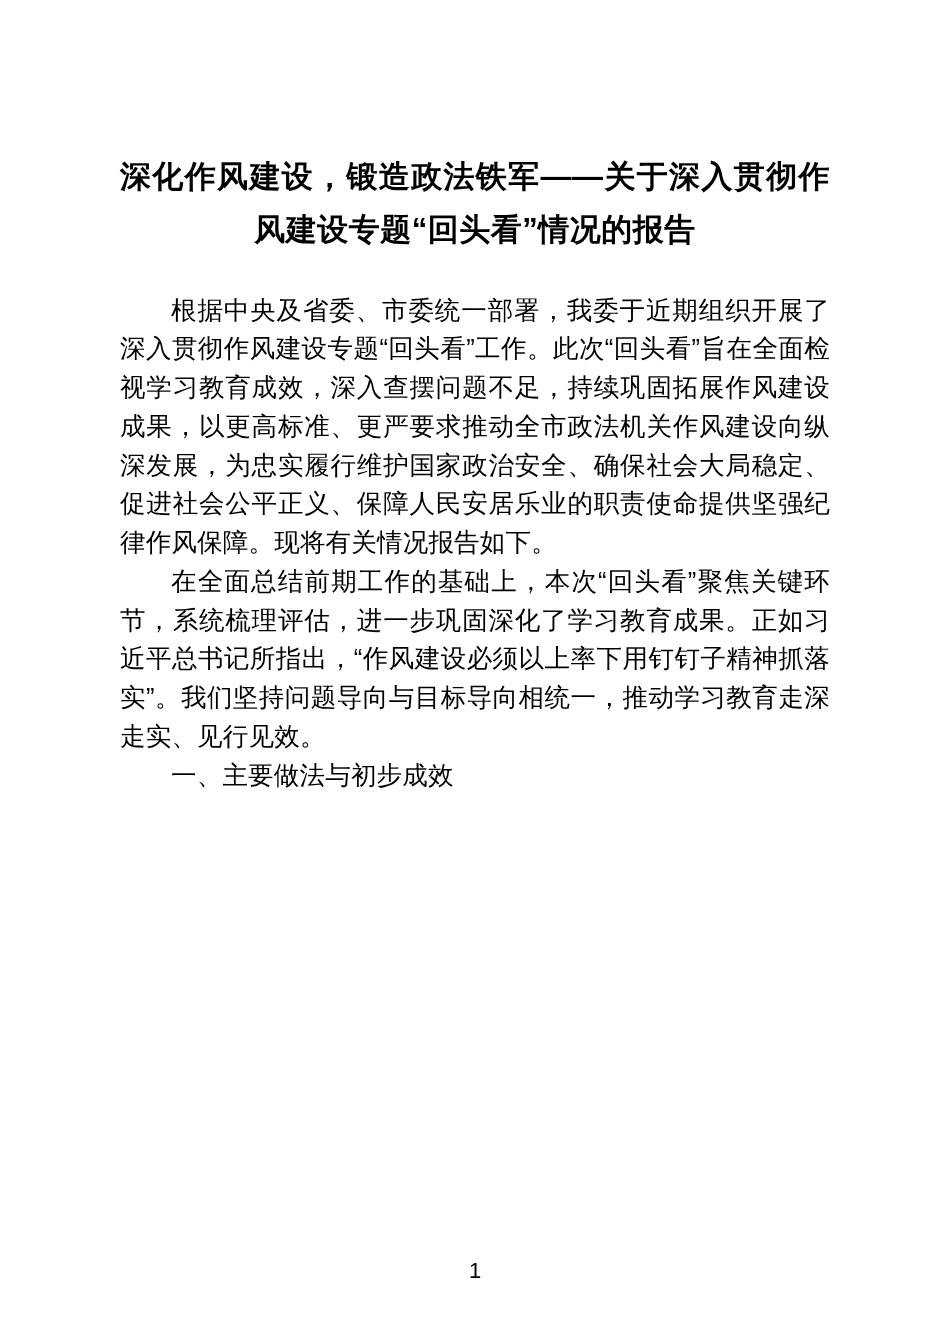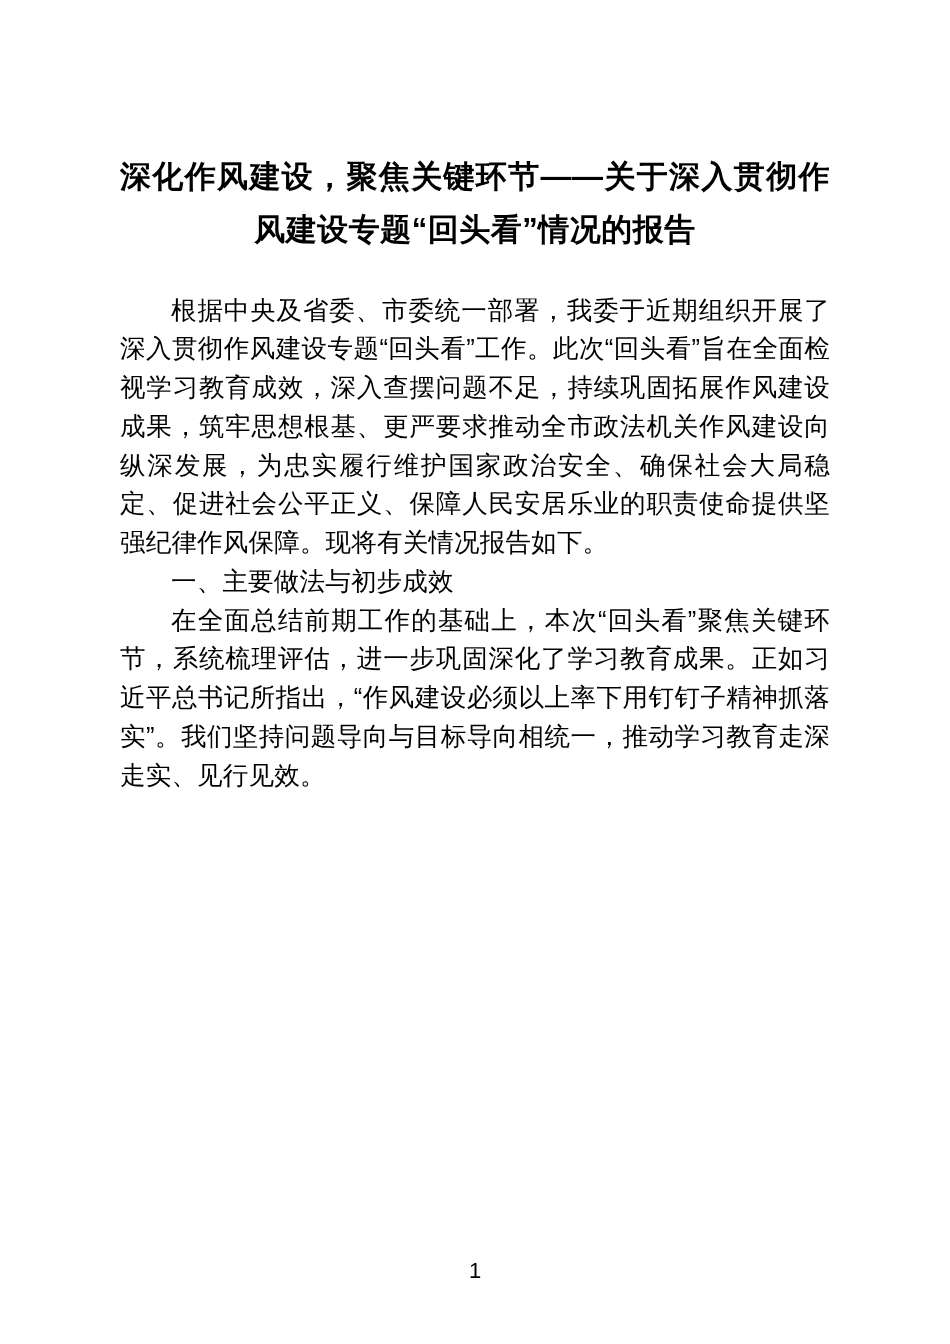--- a/index.html
+++ b/index.html
@@ -50,20 +50,20 @@
     text-align: center;
     font-size: 22px;
     line-height: 1;
   }
 </style>
 </head>
 <body>
 
 <div class="page">
 
-  <h1 class="doc-title">深化作风建设，聚焦关键环节——关于深入贯彻作风建设专题“回头看”情况的报告</h1>
+  <h1 class="doc-title">深化作风建设，锻造政法铁军——关于深入贯彻作风建设专题“回头看”情况的报告</h1>
 
-  <p class="para indent">根据中央及省委、市委统一部署，我委于近期组织开展了深入贯彻作风建设专题“回头看”工作。此次“回头看”旨在全面检视学习教育成效，深入查摆问题不足，持续巩固拓展作风建设成果，筑牢思想根基、更严要求推动全市政法机关作风建设向纵深发展，为忠实履行维护国家政治安全、确保社会大局稳定、促进社会公平正义、保障人民安居乐业的职责使命提供坚强纪律作风保障。现将有关情况报告如下。</p>
+  <p class="para indent">根据中央及省委、市委统一部署，我委于近期组织开展了深入贯彻作风建设专题“回头看”工作。此次“回头看”旨在全面检视学习教育成效，深入查摆问题不足，持续巩固拓展作风建设成果，以更高标准、更严要求推动全市政法机关作风建设向纵深发展，为忠实履行维护国家政治安全、确保社会大局稳定、促进社会公平正义、保障人民安居乐业的职责使命提供坚强纪律作风保障。现将有关情况报告如下。</p>
+  <p class="para indent">在全面总结前期工作的基础上，本次“回头看”聚焦关键环节，系统梳理评估，进一步巩固深化了学习教育成果。正如习近平总书记所指出，“作风建设必须以上率下用钉钉子精神抓落实”。我们坚持问题导向与目标导向相统一，推动学习教育走深走实、见行见效。</p>
   <p class="para indent">一、主要做法与初步成效</p>
-  <p class="para indent">在全面总结前期工作的基础上，本次“回头看”聚焦关键环节，系统梳理评估，进一步巩固深化了学习教育成果。正如习近平总书记所指出，“作风建设必须以上率下用钉钉子精神抓落实”。我们坚持问题导向与目标导向相统一，推动学习教育走深走实、见行见效。</p>
 
   <div class="page-number">1</div>
 </div>
 
 </body></html>

